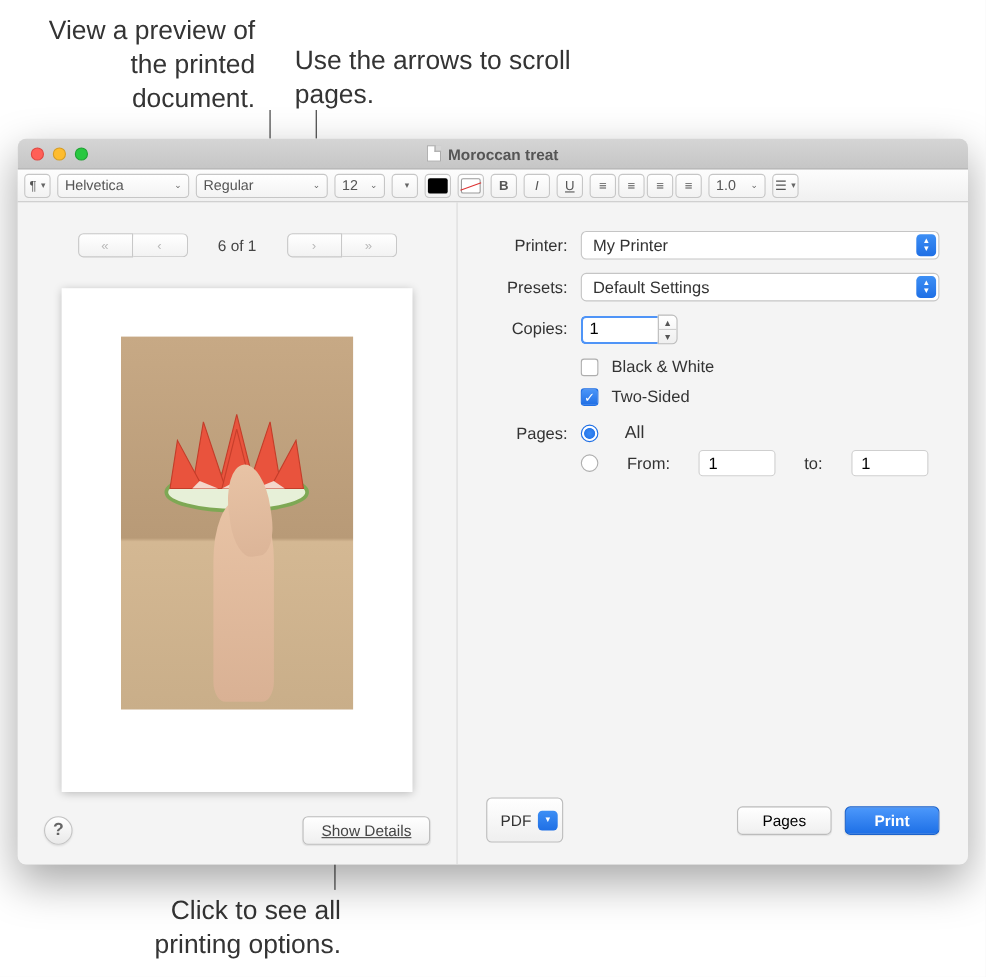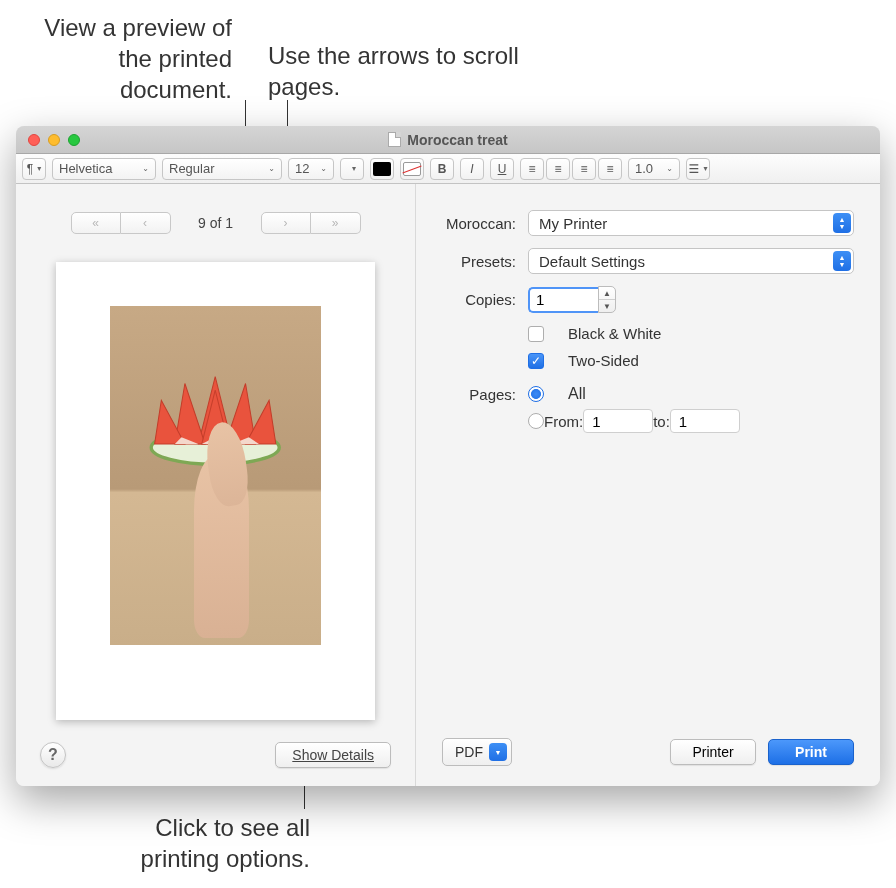--- a/index.html
+++ b/index.html
@@ -198,45 +198,45 @@
   }
   .stepper{
     width:18px; height:27px;
     border:1px solid #bcbcbc; border-radius:0 5px 5px 0;
     background:linear-gradient(#fff,#efefef);
     display:flex; flex-direction:column;
   }
   .stepper div{flex:1; display:flex; align-items:center; justify-content:center; font-size:8px; color:#555;}
   .stepper div:first-child{border-bottom:1px solid #cfcfcf;}
   .checkbox-row, .radio-row{
-    display:flex; align-items:center; gap:24px; margin-left:86px; margin-bottom:10px; font-size:15px;
+    display:flex; align-items:center; gap:12px; margin-left:86px; margin-bottom:10px; font-size:15px;
   }
   .cb{
     width:16px; height:16px; border:1px solid #aeaeae; border-radius:3px; background:#fff;
     display:flex; align-items:center; justify-content:center; color:#fff; font-size:12px;
   }
   .cb.checked{ background: linear-gradient(#4a95f8,#1f6fe5); border-color:#1f6fe5;}
   .radio{
     width:16px; height:16px; border:1px solid #aeaeae; border-radius:50%; background:#fff; position:relative;
   }
   .radio.checked{ border-color:#1f6fe5; background: radial-gradient(circle,#3181f2 0 45%, #fff 50%);}
   .radio.checked::after{content:""; position:absolute; inset:2px; border-radius:50%; background:radial-gradient(circle,#3c8bf5,#1f6fe5);}
   .pages-row{
-    display:flex; align-items:center; gap:0; margin-left:86px; font-size:15px;
+    display:flex; align-items:center; gap:26px; margin-left:86px; font-size:15px;
   }
   .range-input{
     width:70px; height:24px; border:1px solid #cfcfcf; border-radius:4px; padding:0 8px; font-size:15px; background:#fff;
   }
 
   .dialog-footer{
     position:absolute; left:26px; right:26px; bottom:20px;
     display:flex; align-items:center; gap:12px;
   }
   .pdf-btn{
-    height:28px; padding:0 4px 0 12px;
+    height:41px; padding:0 4px 0 12px;
     border:1px solid #bcbcbc; border-radius:5px;
     background:linear-gradient(#fff,#efefef);
     display:flex; align-items:center; gap:6px; font-size:14px;
   }
   .pdf-btn .dd-arrows{
     width:18px; height:18px; border-radius:4px;
     background:linear-gradient(#3d8ff5,#1f6fe5); color:#fff; font-size:7px;
     display:flex; flex-direction:column; align-items:center; justify-content:center; line-height:7px;
   }
   .spacer{flex:1;}
@@ -269,21 +269,21 @@
       <div class="tl green"></div>
     </div>
     <div class="title">
       <span class="doc-icon"></span>
       <span>Moroccan treat</span>
     </div>
   </div>
 
   <div class="toolbar">
     <div class="tb-iconbtn">¶<span class="chev">▾</span></div>
-    <div class="tb-select" style="width:104px">
+    <div class="tb-select" style="width:120px">
       <span>Helvetica</span>
         <span class="chev">⌄</span>
     </div>
     <div class="tb-select" style="width:120px">
       <span>Regular</span>
         <span class="chev">⌄</span>
     </div>
     <div class="tb-select" style="width:46px">
       <span>12</span>
         <span class="chev">⌄</span>
@@ -324,21 +324,21 @@
     <div class="preview-pane">
       <div class="pager">
         <div class="pager-group">
           <div class="pager-btn">
             <span>«</span>
           </div>
           <div class="pager-btn">
             <span>‹</span>
           </div>
         </div>
-        <span class="pager-text">9 of 1</span>
+        <span class="pager-text">6 of 1</span>
         <div class="pager-group">
           <div class="pager-btn">
             <span>›</span>
           </div>
           <div class="pager-btn">
             <span>»</span>
           </div>
         </div>
       </div>
 
@@ -373,21 +373,21 @@
         </div>
         <button class="show-details">
           <span>Show Details</span>
         </button>
       </div>
     </div>
 
     <div class="settings-pane">
 
       <div class="field-row">
-        <div class="field-label">Moroccan:</div>
+        <div class="field-label">Printer:</div>
         <div class="dropdown">
           <span>My Printer</span>
           <span class="dd-arrows">
               <span>▲</span>
               <span>▼</span>
             </span>
         </div>
       </div>
 
       <div class="field-row">
@@ -440,21 +440,21 @@
 
       <div class="dialog-footer">
         <div class="pdf-btn">
           <span>PDF</span>
           <span class="dd-arrows">
               <span>▼</span>
             </span>
         </div>
         <div class="spacer"></div>
         <button class="btn">
-          <span>Printer</span>
+          <span>Pages</span>
         </button>
         <button class="btn primary">
           <span>Print</span>
         </button>
       </div>
     </div>
   </div>
 </div>
 
 </body></html>

